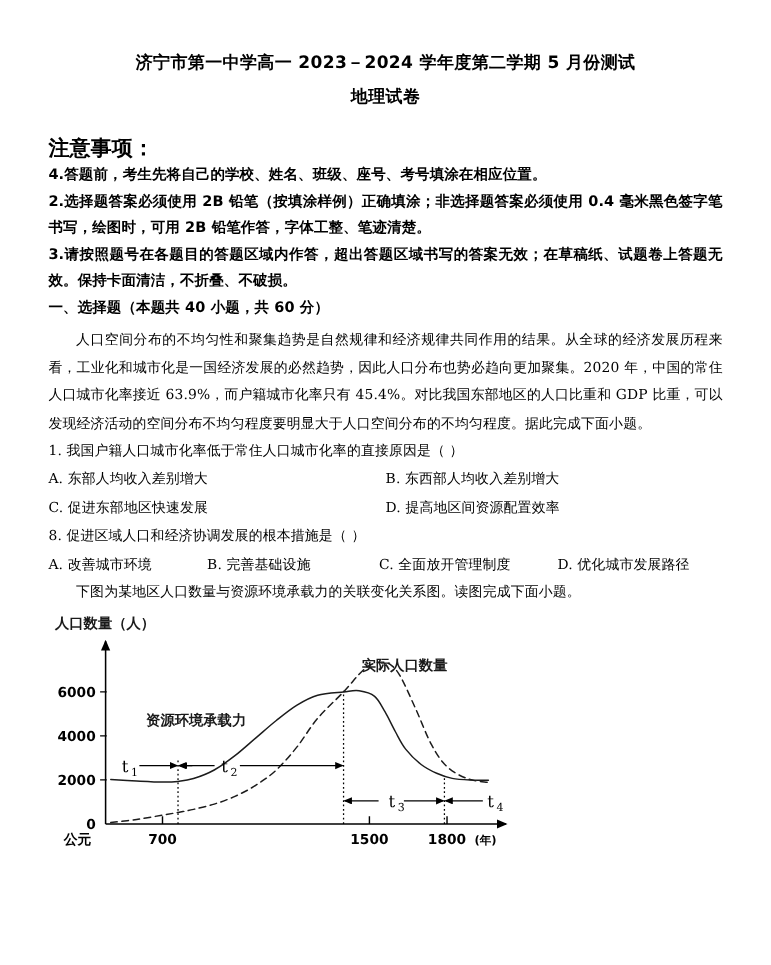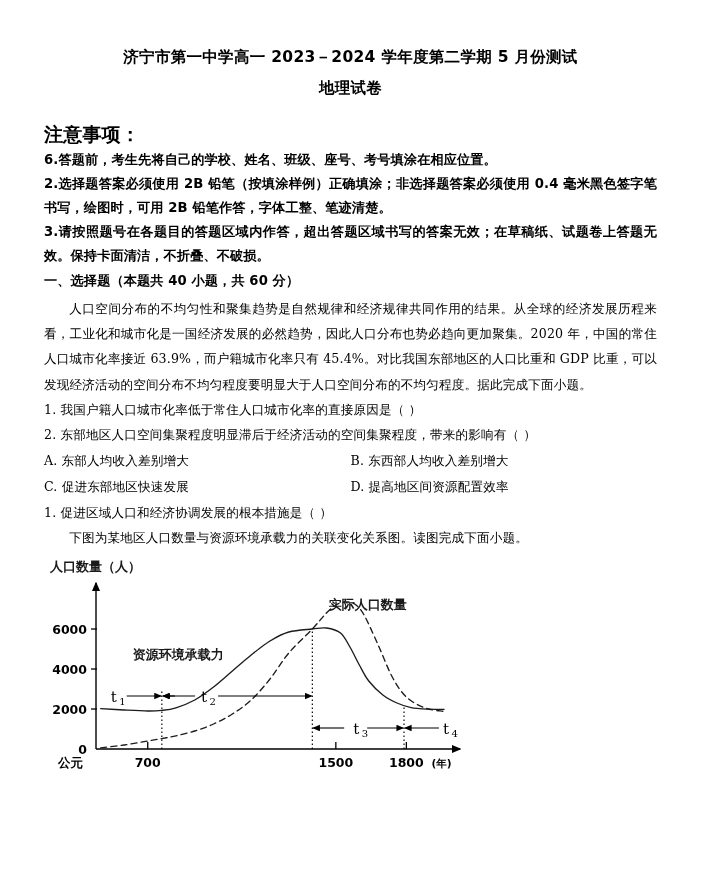--- a/index.html
+++ b/index.html
@@ -139,41 +139,46 @@
 </style>
 </head>
 <body>
 
 <div class="page">
 
   <div class="doc-title">济宁市第一中学高一 2023－2024 学年度第二学期 5 月份测试</div>
   <div class="doc-subtitle">地理试卷</div>
 
   <div class="notice-head">注意事项：</div>
-  <div class="notice-line">6.答题前，考生先将自己的学校、姓名、班级、座号、考号填涂在相应位置。</div>
+  <div class="notice-line">4.答题前，考生先将自己的学校、姓名、班级、座号、考号填涂在相应位置。</div>
   <div class="notice-line">2.选择题答案必须使用 2B 铅笔（按填涂样例）正确填涂；非选择题答案必须使用 0.4 毫米黑色签字笔书写，绘图时，可用 2B 铅笔作答，字体工整、笔迹清楚。</div>
   <div class="notice-line">3.请按照题号在各题目的答题区域内作答，超出答题区域书写的答案无效；在草稿纸、试题卷上答题无效。保持卡面清洁，不折叠、不破损。</div>
 
   <div class="section-head">一、选择题（本题共 40 小题，共 60 分）</div>
 
   <div class="stem">人口空间分布的不均匀性和聚集趋势是自然规律和经济规律共同作用的结果。从全球的经济发展历程来看，工业化和城市化是一国经济发展的必然趋势，因此人口分布也势必趋向更加聚集。2020 年，中国的常住人口城市化率接近 63.9%，而户籍城市化率只有 45.4%。对比我国东部地区的人口比重和 GDP 比重，可以发现经济活动的空间分布不均匀程度要明显大于人口空间分布的不均匀程度。据此完成下面小题。</div>
 
   <div class="qline">1. 我国户籍人口城市化率低于常住人口城市化率的直接原因是（      ）</div>
 
-  <div class="qline">2. 东部地区人口空间集聚程度明显滞后于经济活动的空间集聚程度，带来的影响有（      ）</div>
   <div class="opts two">
     <span>A. 东部人均收入差别增大</span>
     <span>B. 东西部人均收入差别增大</span>
   </div>
   <div class="opts two">
     <span>C. 促进东部地区快速发展</span>
     <span>D. 提高地区间资源配置效率</span>
   </div>
 
-  <div class="qline">1. 促进区域人口和经济协调发展的根本措施是（      ）</div>
+  <div class="qline">8. 促进区域人口和经济协调发展的根本措施是（      ）</div>
+  <div class="opts four tight">
+    <span>A. 改善城市环境</span>
+    <span>B. 完善基础设施</span>
+    <span>C. 全面放开管理制度</span>
+    <span>D. 优化城市发展路径</span>
+  </div>
 
   <div class="qline indent">下图为某地区人口数量与资源环境承载力的关联变化关系图。读图完成下面小题。</div>
 
   <div class="figure-wrap">
     <svg id="chart-svg" width="613" height="218" viewBox="0 0 613 218">
 
     <defs>
           <marker id="ah" markerWidth="7" markerHeight="7" refX="6" refY="3" orient="auto" markerUnits="strokeWidth">
             <path d="M0,0 L7,3 L0,6 z" fill="#000"></path>
           </marker>

